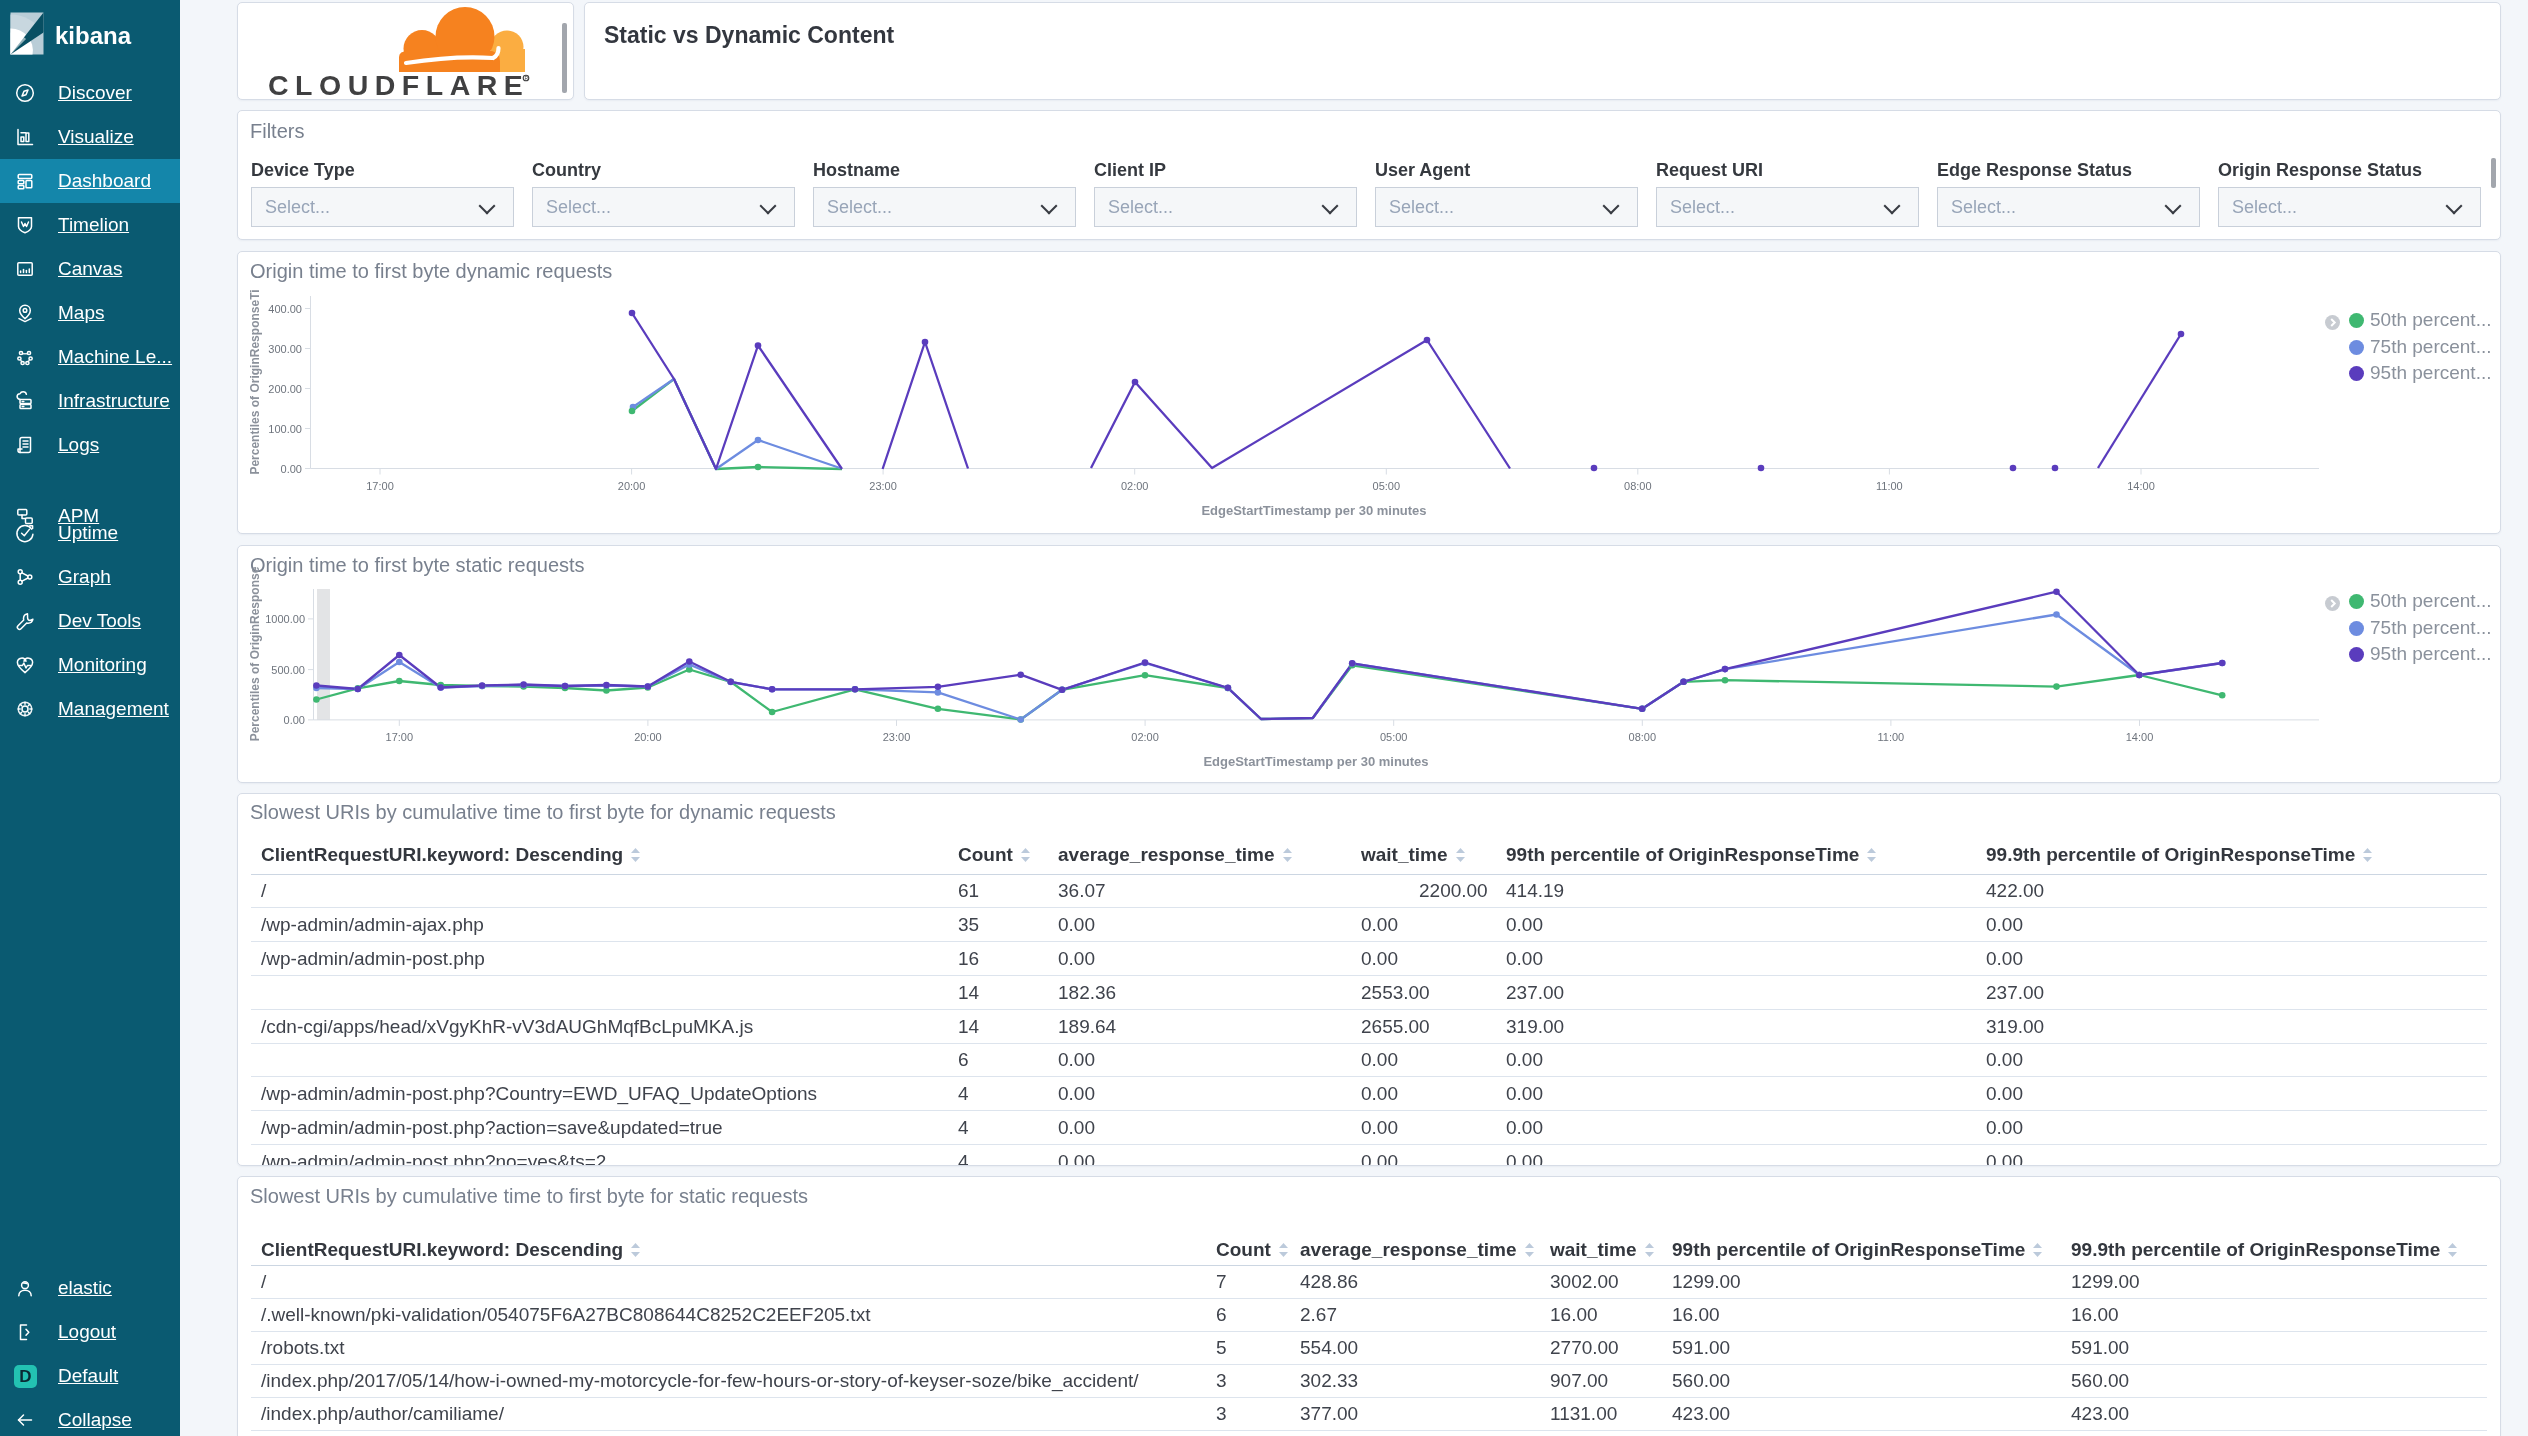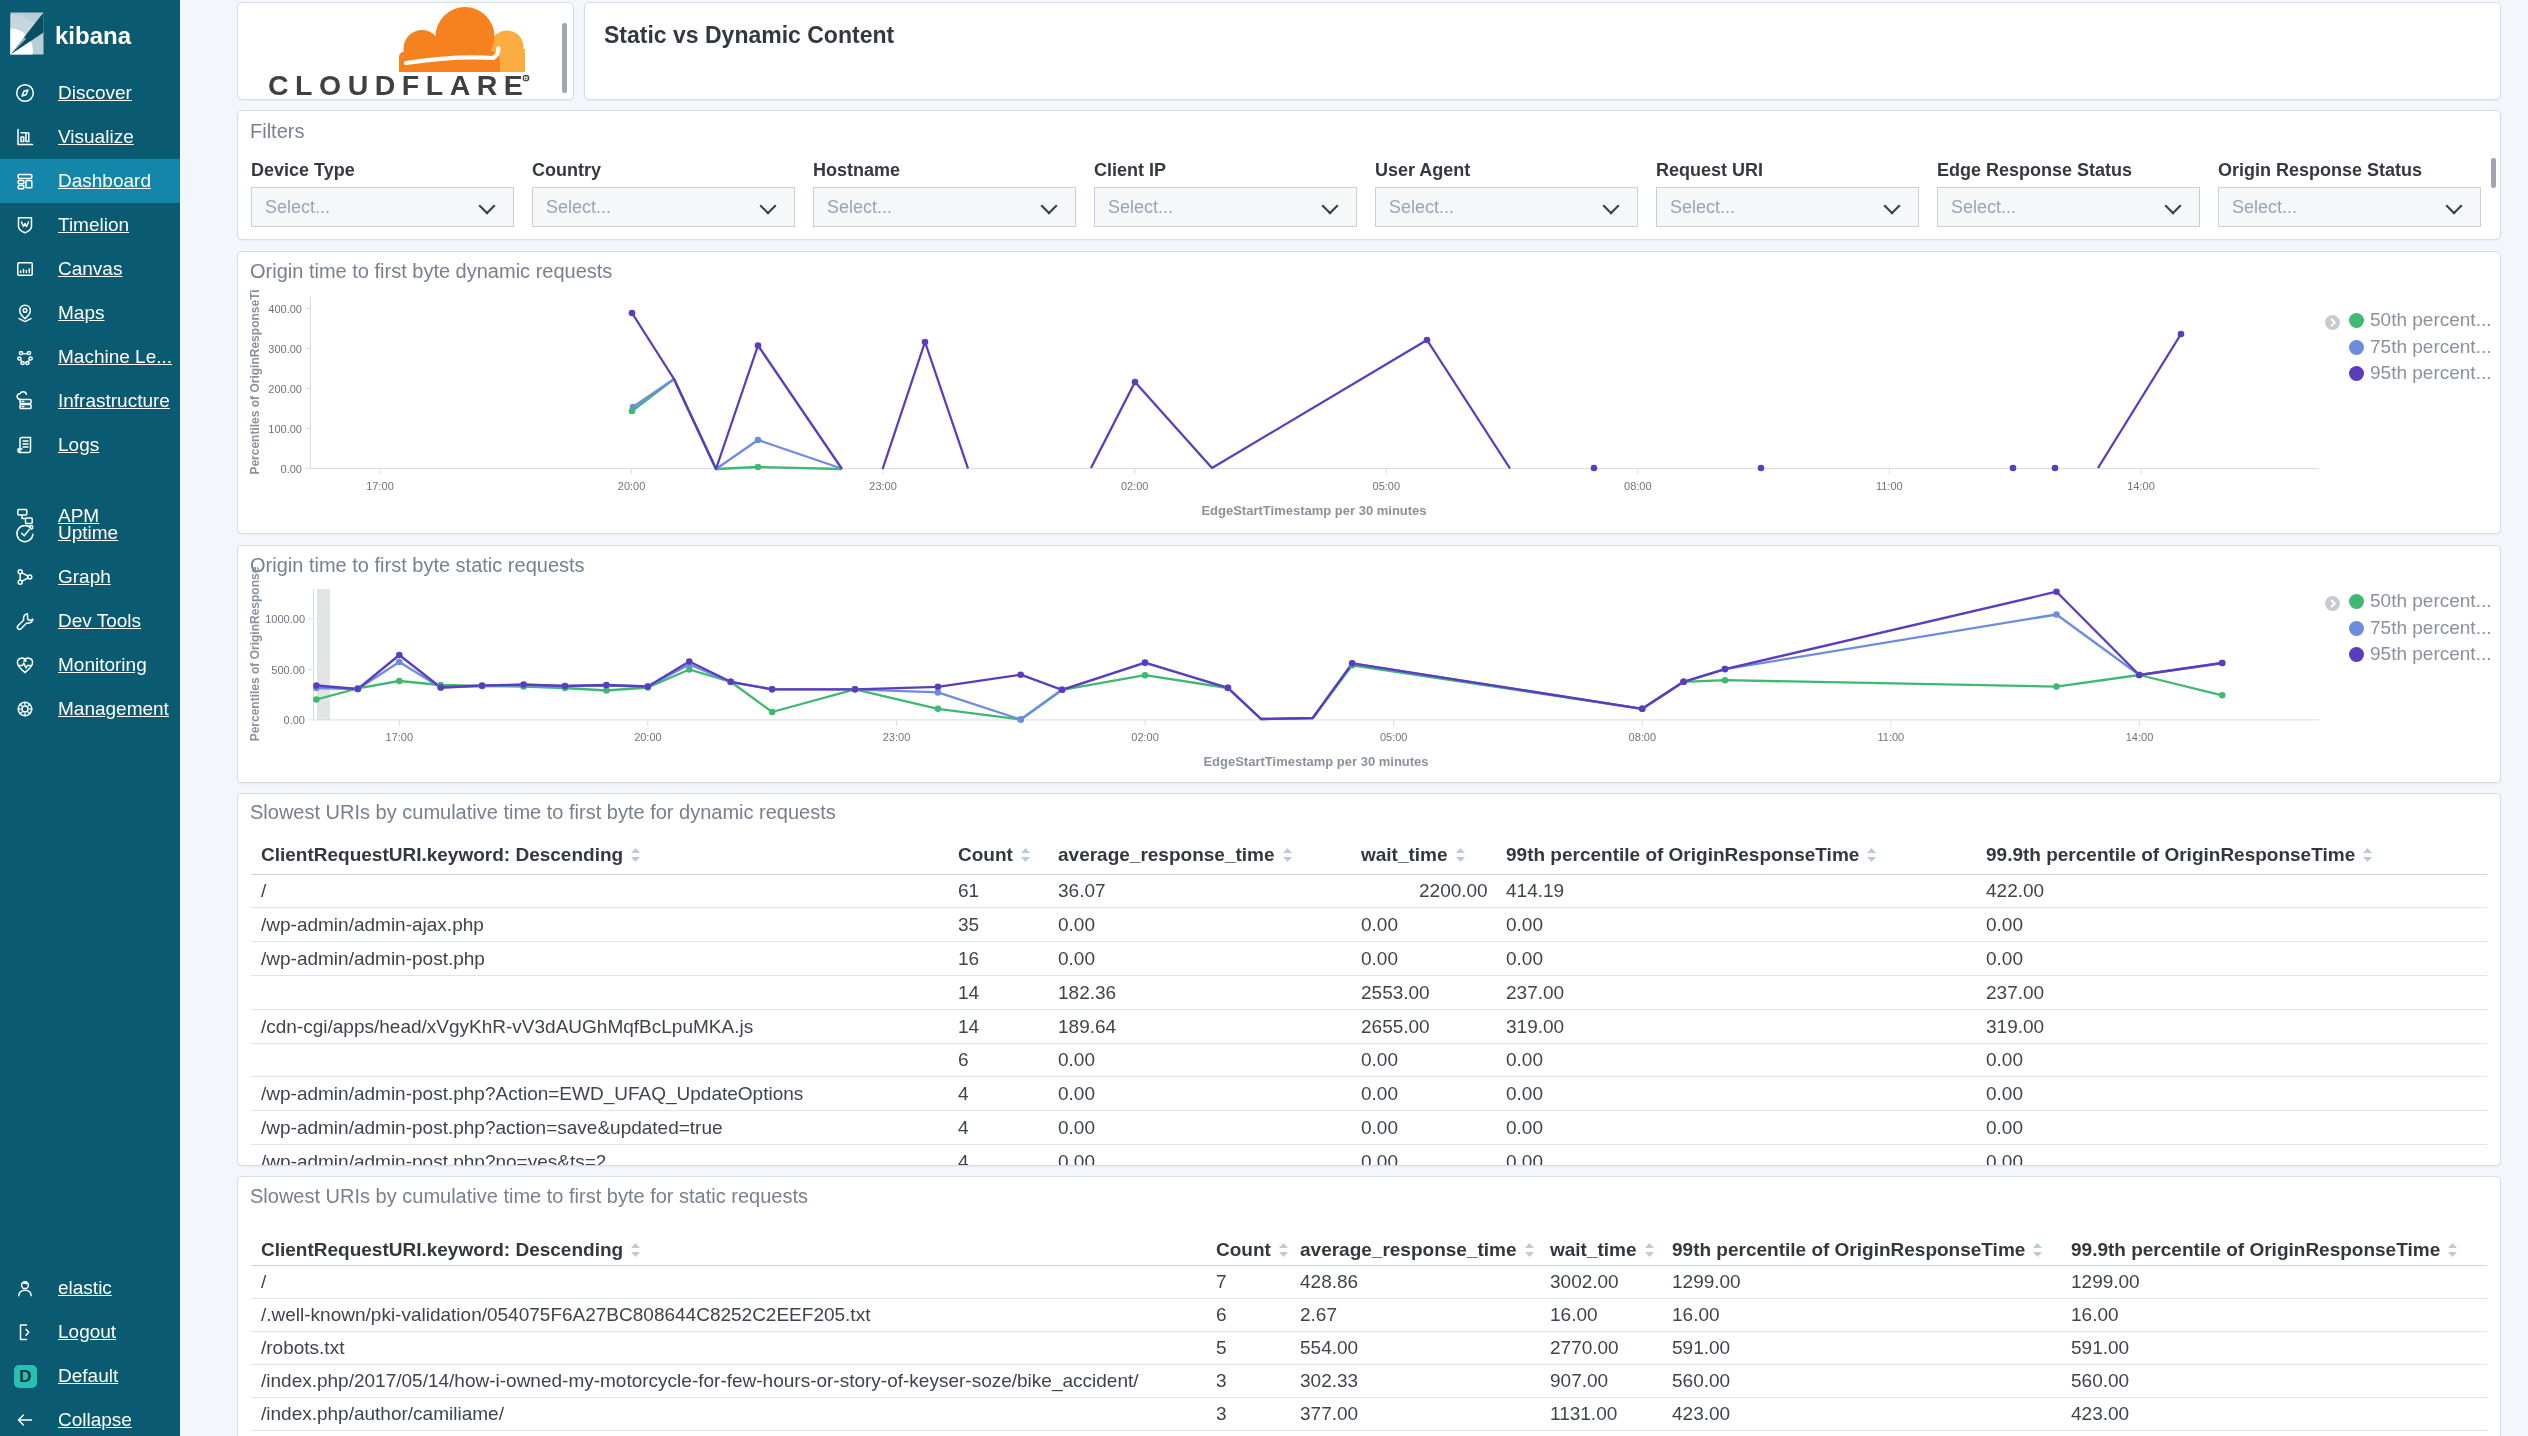--- a/index.html
+++ b/index.html
@@ -487,21 +487,21 @@
       <span class="tc" style="left:1735px">319.00</span>
     </div>
     <div class="trow" style="top:249.4px">
       <span class="tc" style="left:707px">6</span>
       <span class="tc" style="left:807px">0.00</span>
       <span class="tc" style="left:1110px">0.00</span>
       <span class="tc" style="left:1255px">0.00</span>
       <span class="tc" style="left:1735px">0.00</span>
     </div>
     <div class="trow" style="top:283.2px">
-      <span class="tc" style="left:10px">/wp-admin/admin-post.php?Action=EWD_UFAQ_UpdateOptions</span>
+      <span class="tc" style="left:10px">/wp-admin/admin-post.php?Country=EWD_UFAQ_UpdateOptions</span>
       <span class="tc" style="left:707px">4</span>
       <span class="tc" style="left:807px">0.00</span>
       <span class="tc" style="left:1110px">0.00</span>
       <span class="tc" style="left:1255px">0.00</span>
       <span class="tc" style="left:1735px">0.00</span>
     </div>
     <div class="trow" style="top:317.0px">
       <span class="tc" style="left:10px">/wp-admin/admin-post.php?action=save&amp;updated=true</span>
       <span class="tc" style="left:707px">4</span>
       <span class="tc" style="left:807px">0.00</span>

